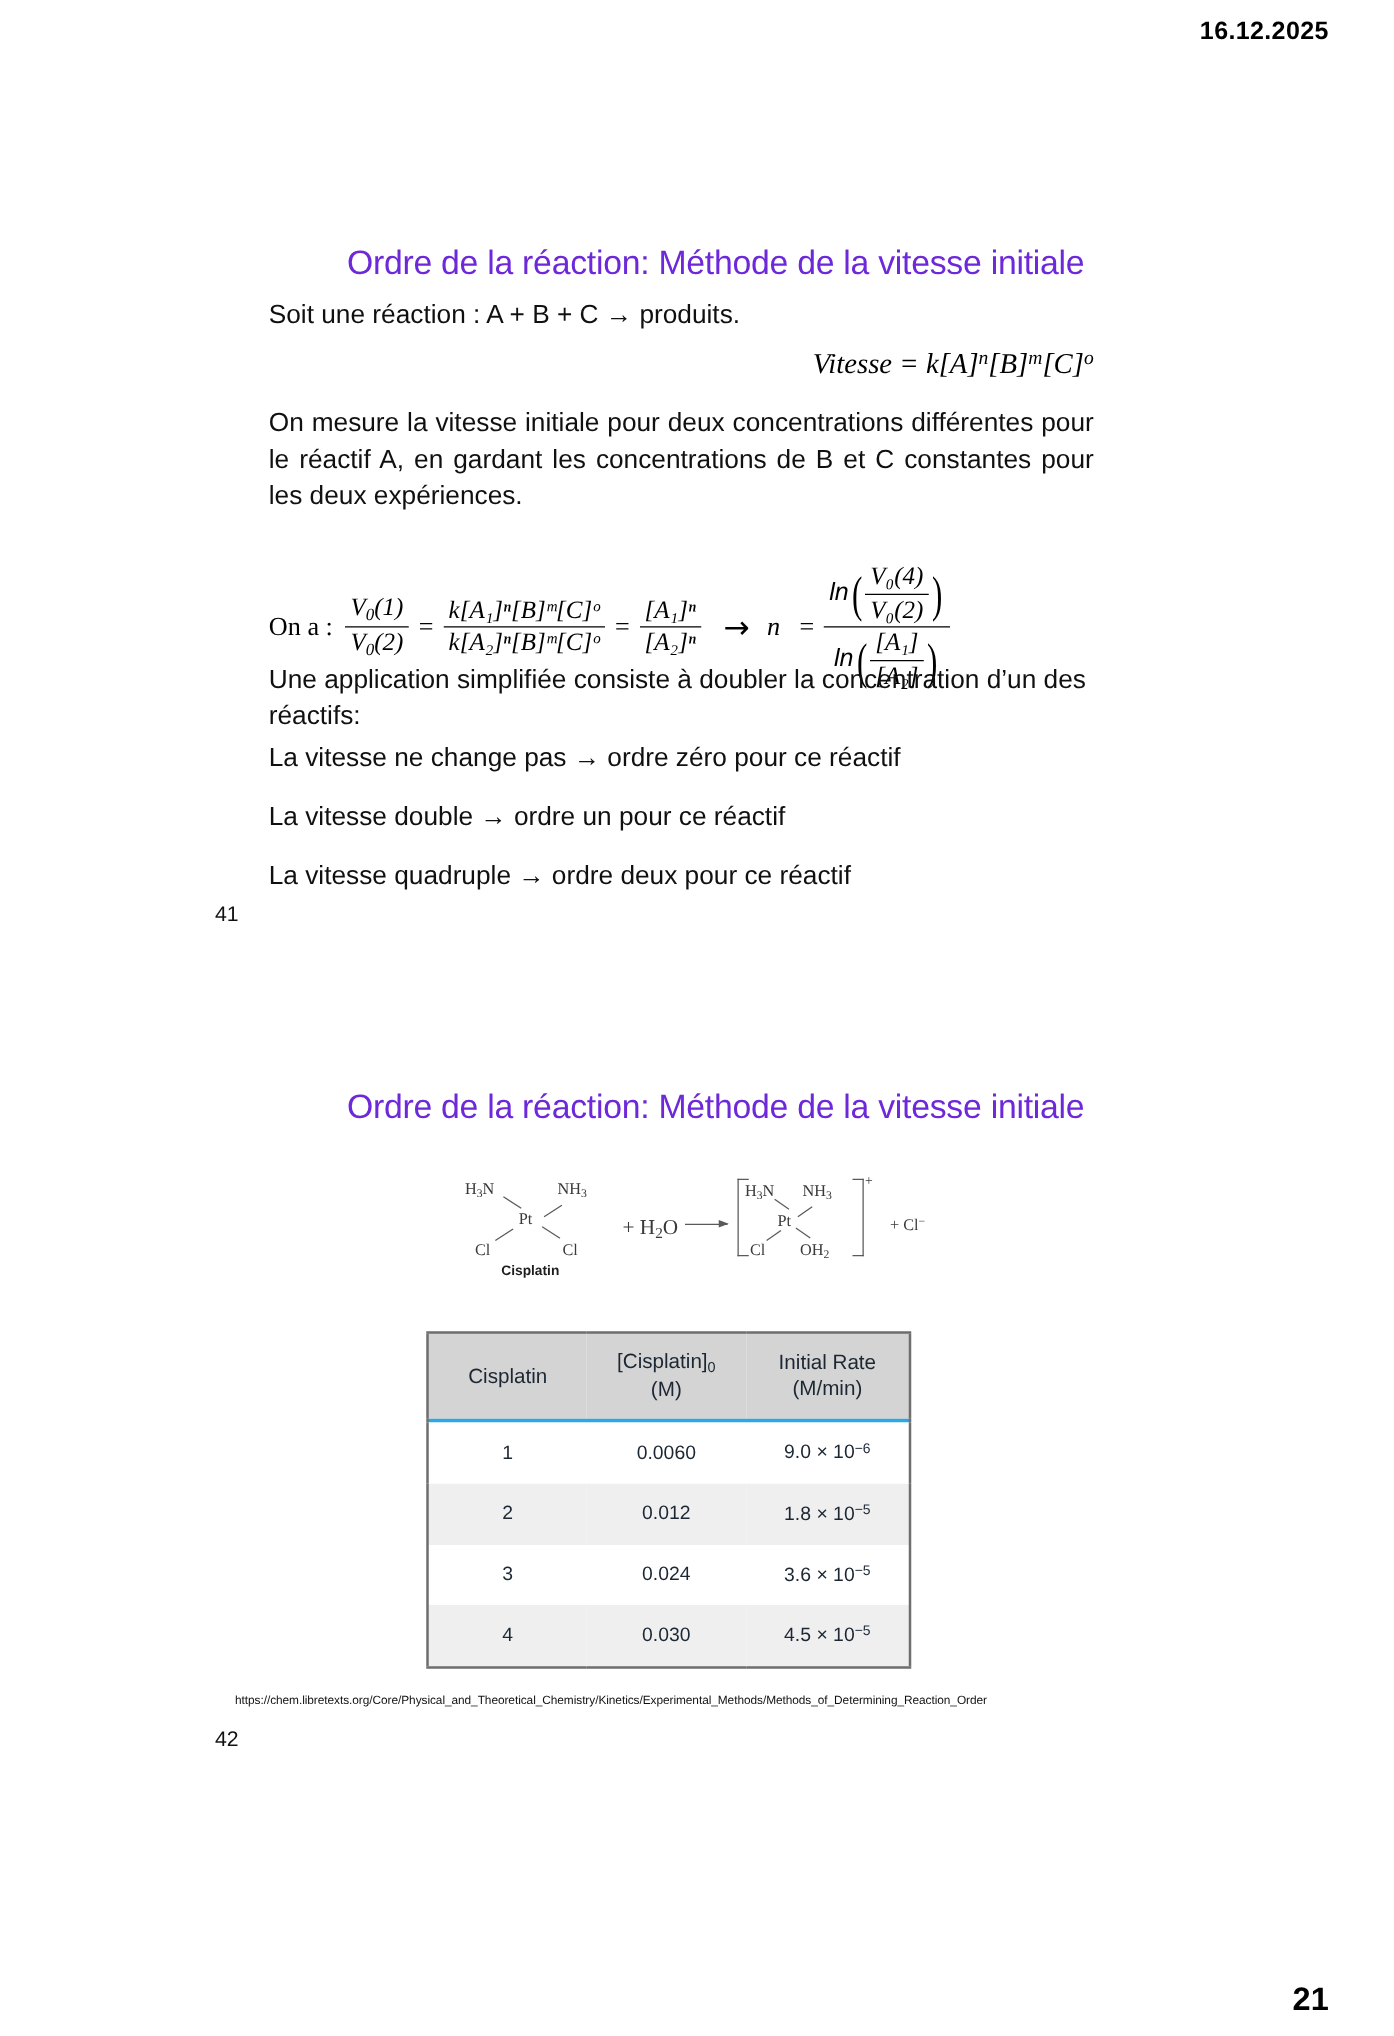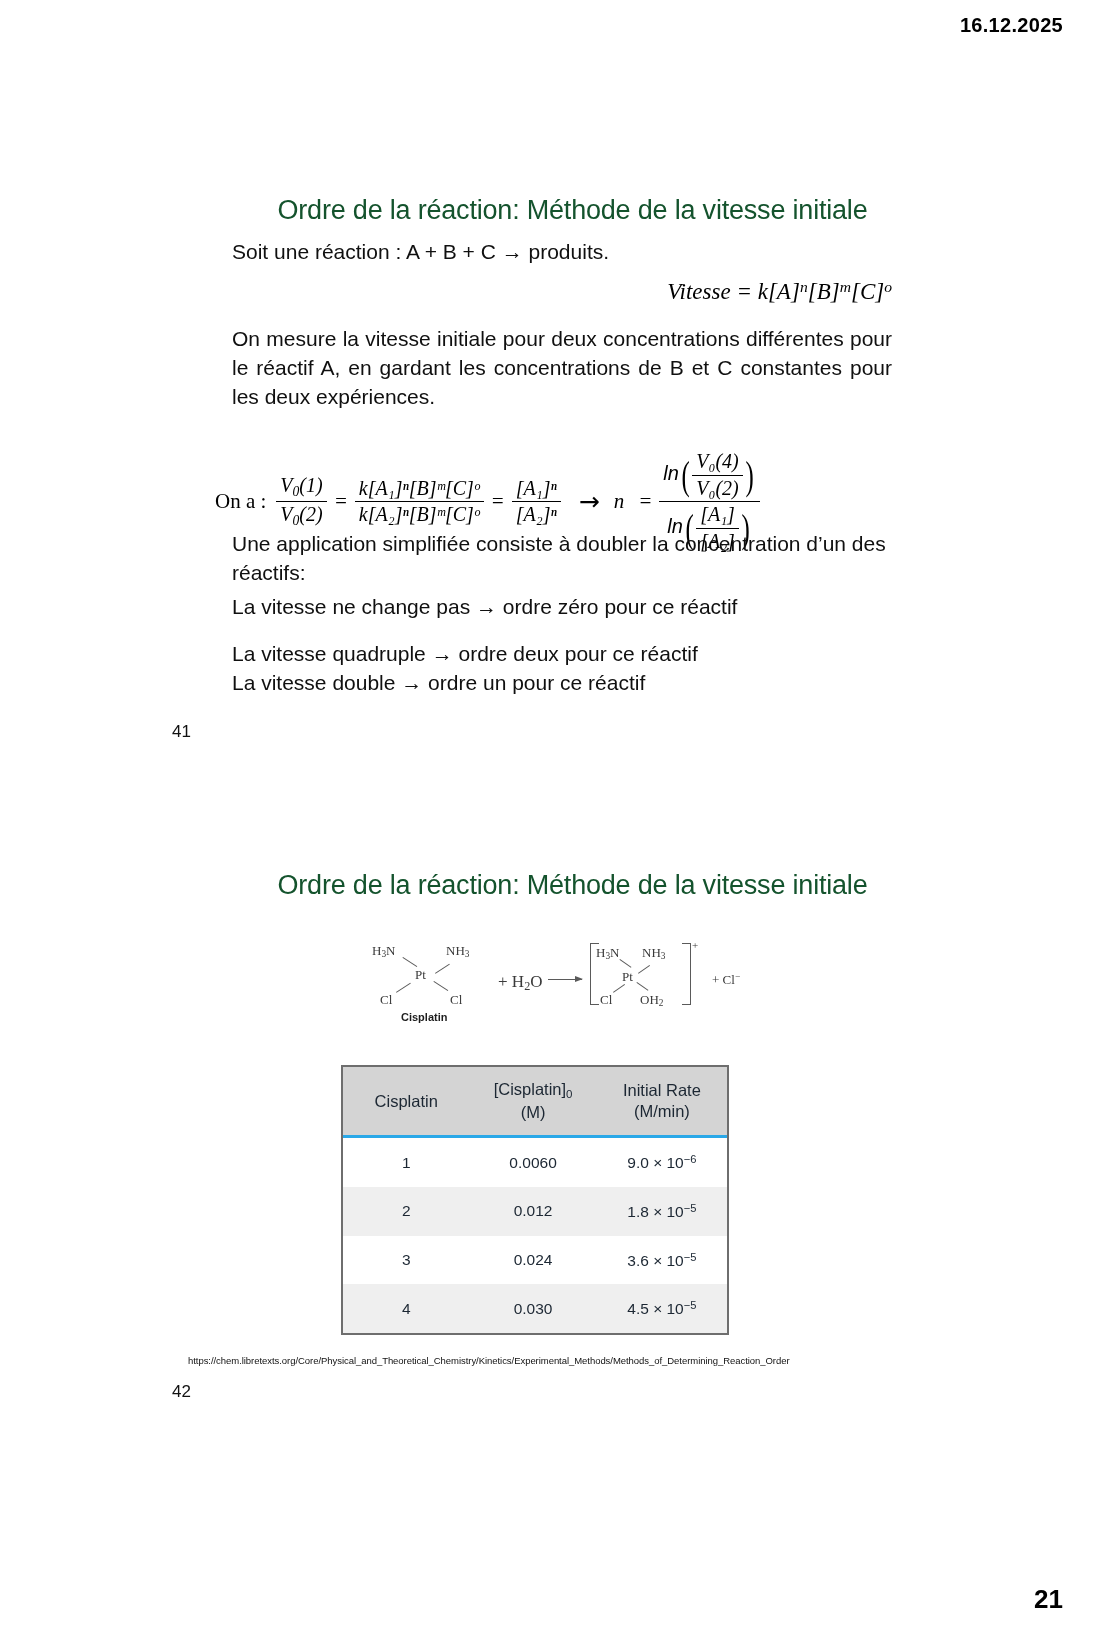--- a/index.html
+++ b/index.html
@@ -35,28 +35,28 @@
   
   .slide1 {
     position: absolute;
     left: 0; top: 150px;
     width: 1115px; height: 620px;
   }
   .slide-title {
     text-align: center;
     font-size: 27px;
     font-weight: normal;
-    color: #14532d;
+    color: #6d28d9;
     letter-spacing: -0.2px;
   }
   .s1-title { margin: 45px 0 0 0; padding-left: 30px; }
 
   .body-block {
     position: absolute;
-    left: 232px;
+    left: 215px;
     width: 660px;
   }
   .p-line {
     font-size: 21px;
     line-height: 1.38;
     color: #101010;
   }
   .just { text-align: justify; text-align-last: left; }
 
   .eq-center {
@@ -304,22 +304,22 @@
       </span>
     </span>
   </div>
 
   <div class="body-block" style="top: 380px;">
     <div class="p-line">Une application simplifiée consiste à doubler la concentration d’un des réactifs:</div>
   </div>
 
   <div class="body-block" style="top: 443px;">
     <div class="p-line" style="margin-bottom: 18px;">La vitesse ne change pas →  ordre zéro pour ce réactif</div>
+    <div class="p-line" style="margin-bottom: 18px;">La vitesse double →  ordre un pour ce réactif</div>
     <div class="p-line">La vitesse quadruple →  ordre deux pour ce réactif</div>
-    <div class="p-line" style="margin-bottom: 18px;">La vitesse double →  ordre un pour ce réactif</div>
   </div>
 
   <div class="slide-num" style="top: 572px;">41</div>
 </div>
 
 <div class="slide2">
 
   <h1 class="slide-title s2-title">Ordre de la réaction: Méthode de la vitesse initiale</h1>
 
   <div class="reaction">

